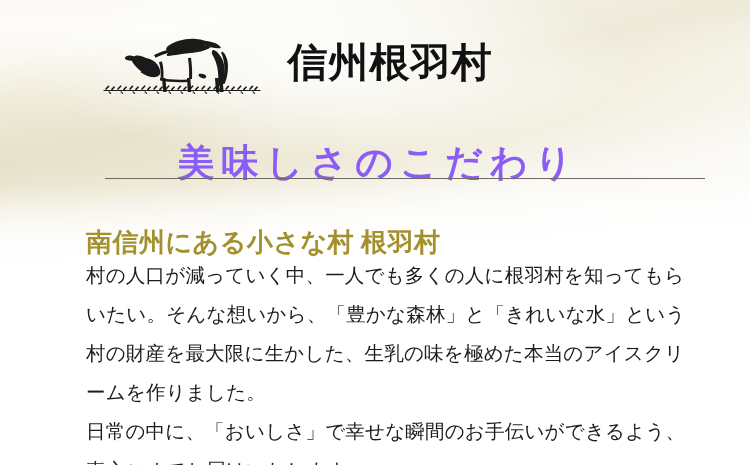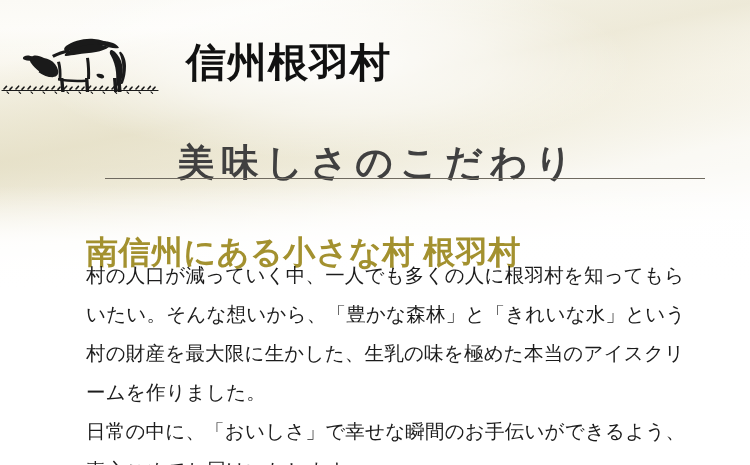--- a/index.html
+++ b/index.html
@@ -74,21 +74,21 @@
 
   
   #logo-row {
     position: absolute;
     left: 0;
     top: 16px;
     width: 594px;
     height: 78px;
     display: flex;
     align-items: flex-end;
-    justify-content: flex-start;
+    justify-content: center;
     gap: 26px;
   }
   #cow-mark {
     width: 160px;
     height: 72px;
     display: block;
   }
   #logo-text {
     font-family: "DejaVu Sans", "Liberation Sans", sans-serif;
     font-size: 40px;
@@ -103,21 +103,21 @@
   
   #main-title {
     position: absolute;
     left: 0;
     top: 116px;
     width: 750px;
     text-align: center;
     font-family: "Liberation Serif", "DejaVu Serif", serif;
     font-size: 37px;
     font-weight: 700;
-    color: #404040;
+    color: #8b5cf6;
     letter-spacing: 7px;
     text-indent: 7px;
     line-height: 1.18;
     white-space: nowrap;
   }
 
   
   #divider {
     position: absolute;
     left: 105px;
@@ -126,21 +126,21 @@
     height: 1px;
     background: #6f6a60;
   }
 
   
   #sub-heading {
     position: absolute;
     left: 86px;
     top: 205px;
     font-family: "Liberation Serif", "DejaVu Serif", serif;
-    font-size: 32px;
+    font-size: 26px;
     font-weight: 700;
     color: #a3912f;
     letter-spacing: 0.5px;
     line-height: 1.25;
     white-space: nowrap;
   }
 
   
   #body-copy {
     position: absolute;

